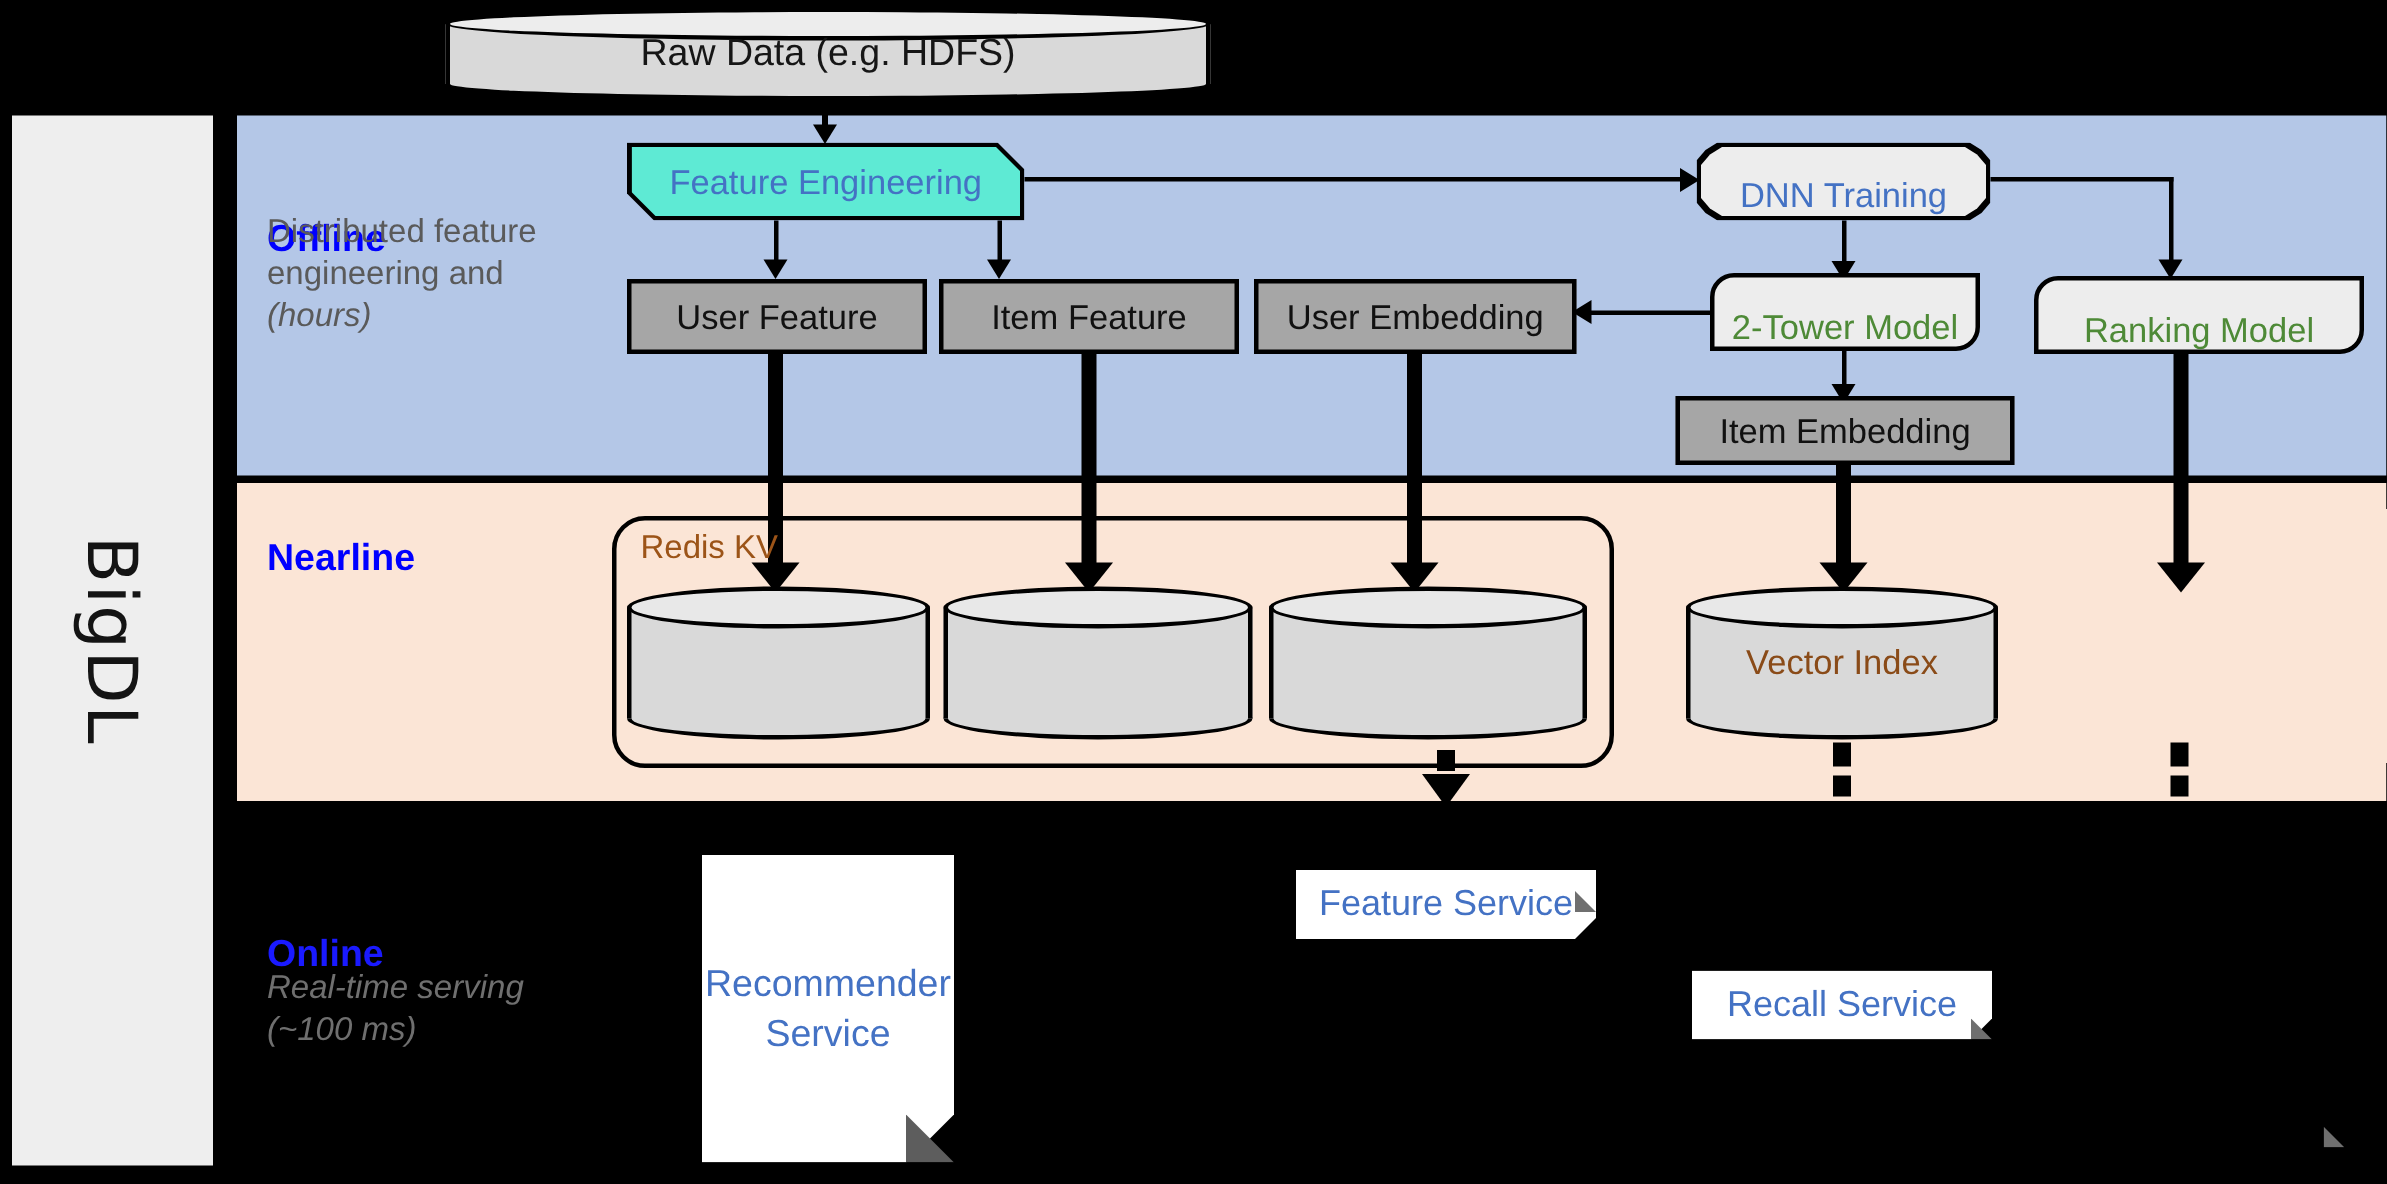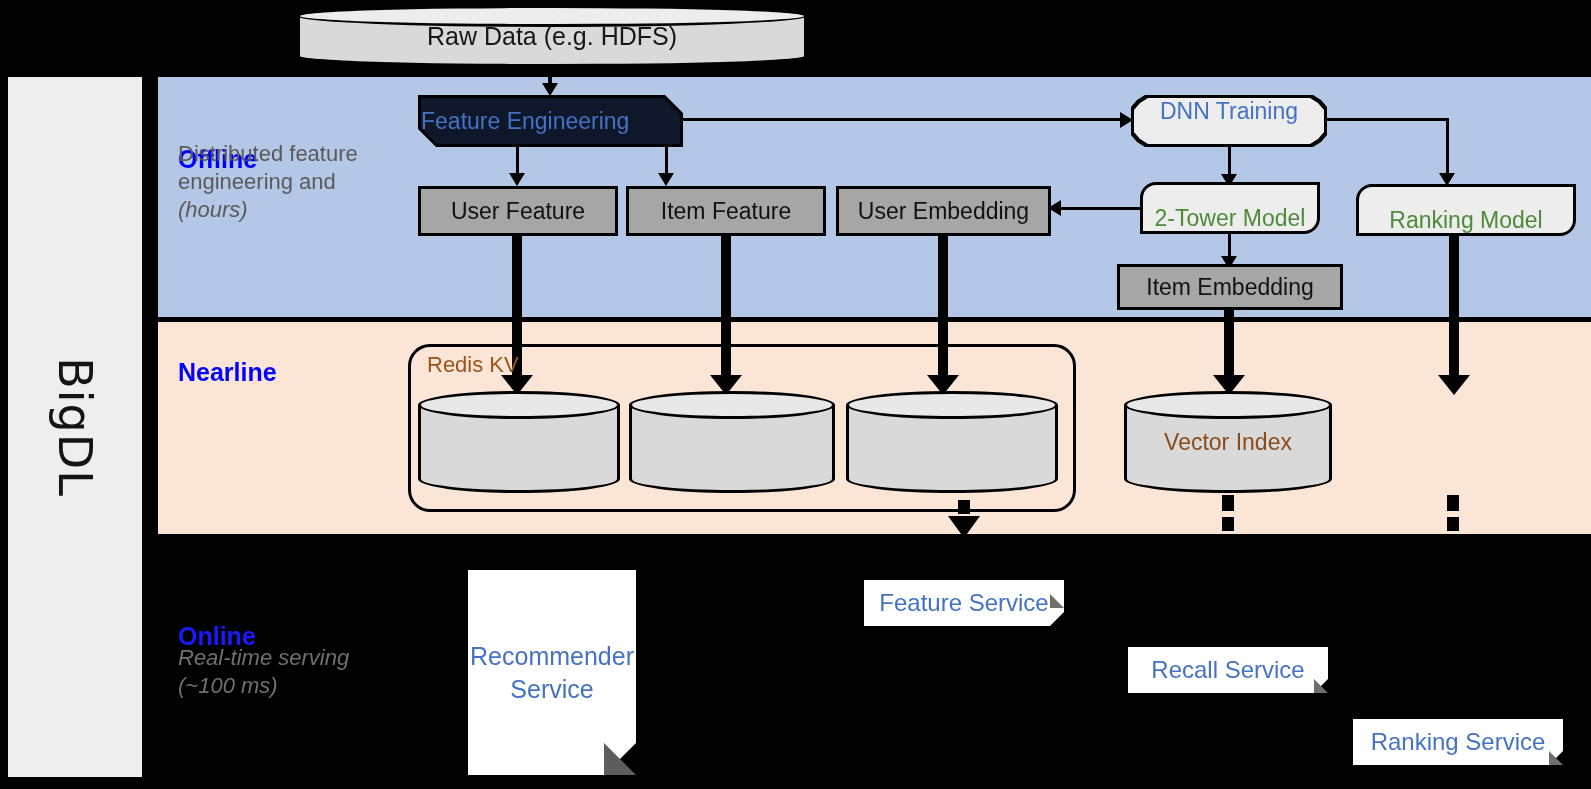--- a/index.html
+++ b/index.html
@@ -34,30 +34,30 @@
         justify-content:center;text-align:center;}
 
   
   .box-grey{background:#a6a6a6;border:3px solid #000;color:#111;font-size:23px;}
   .txt-blue{color:#4472c4;}
   .txt-green{color:#4e8a37;margin-top:21px;}
 
   
   .shape-snip{clip-path:polygon(0 0, calc(100% - 18px) 0, 100% 18px, 100% 100%, 18px 100%, 0 calc(100% - 18px));
     border:none;background:#000;padding:3px;}
-  .shape-snip .inner{width:100%;height:100%;background:#0f172a;display:flex;align-items:center;
-    justify-content:flex-start;
+  .shape-snip .inner{width:100%;height:100%;background:#5eead4;display:flex;align-items:center;
+    justify-content:center;
     clip-path:polygon(0 0, calc(100% - 16px) 0, 100% 16px, 100% 100%, 16px 100%, 0 calc(100% - 16px));}
 
   
   .shape-inv{border:none;background:#000;padding:3px;
     clip-path:polygon(0 12px,6px 5px,14px 0,calc(100% - 14px) 0,calc(100% - 6px) 5px,100% 12px,
       100% calc(100% - 12px),calc(100% - 6px) calc(100% - 5px),calc(100% - 14px) 100%,
       14px 100%,6px calc(100% - 5px),0 calc(100% - 12px));}
-  .shape-inv .inner{width:100%;height:100%;background:#ededed;display:flex;align-items:flex-start;
+  .shape-inv .inner{width:100%;height:100%;background:#ededed;display:flex;align-items:flex-end;
     justify-content:center;
     clip-path:polygon(0 12px,6px 5px,14px 0,calc(100% - 14px) 0,calc(100% - 6px) 5px,100% 12px,
       100% calc(100% - 12px),calc(100% - 6px) calc(100% - 5px),calc(100% - 14px) 100%,
       14px 100%,6px calc(100% - 5px),0 calc(100% - 12px));}
 
   
   .shape-diag{background:#ededed;border:3px solid #000;border-radius:16px 0 16px 0;}
 
   
   .cyl{position:absolute;}
@@ -264,18 +264,15 @@
   <div class="doc" style="left:864px;top:580px;width:200px;height:46px;">
     <span>Feature Service</span>
   </div>
   <div class="doc-fold" style="left:1050px;top:594px;"></div>
 
   <div class="doc" style="left:1128px;top:647px;width:200px;height:46px;">
     <span>Recall Service</span>
   </div>
   <div class="doc-fold" style="left:1314px;top:679px;"></div>
 
-  <div class="doc" style="left:1353px;top:719px;width:210px;height:46px;">
-    <span>Ranking Service</span>
-  </div>
   <div class="doc-fold" style="left:1549px;top:751px;"></div>
 
 </div>
 
 </body></html>

